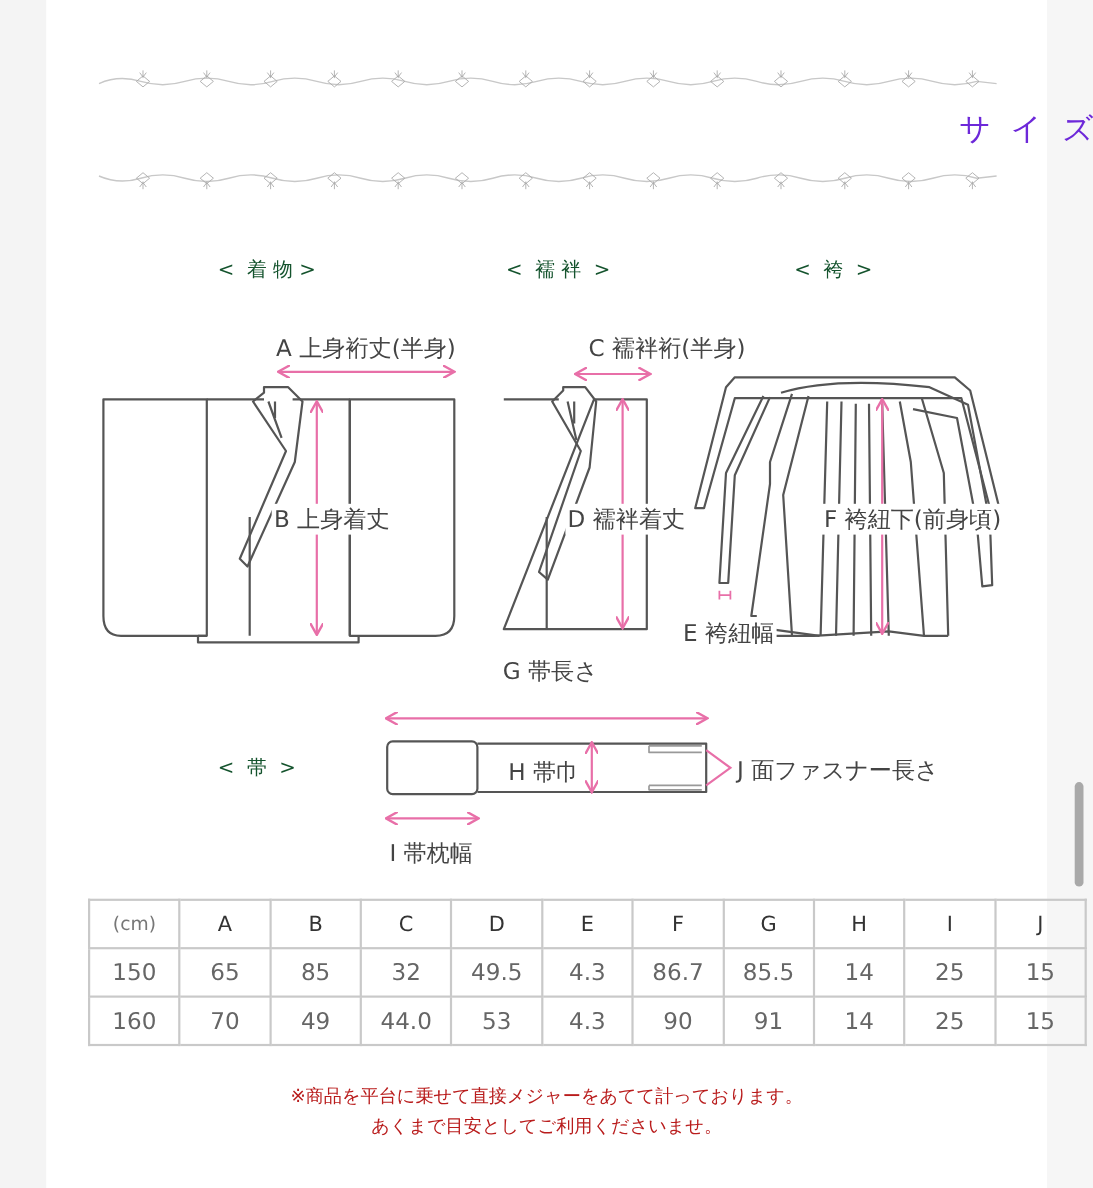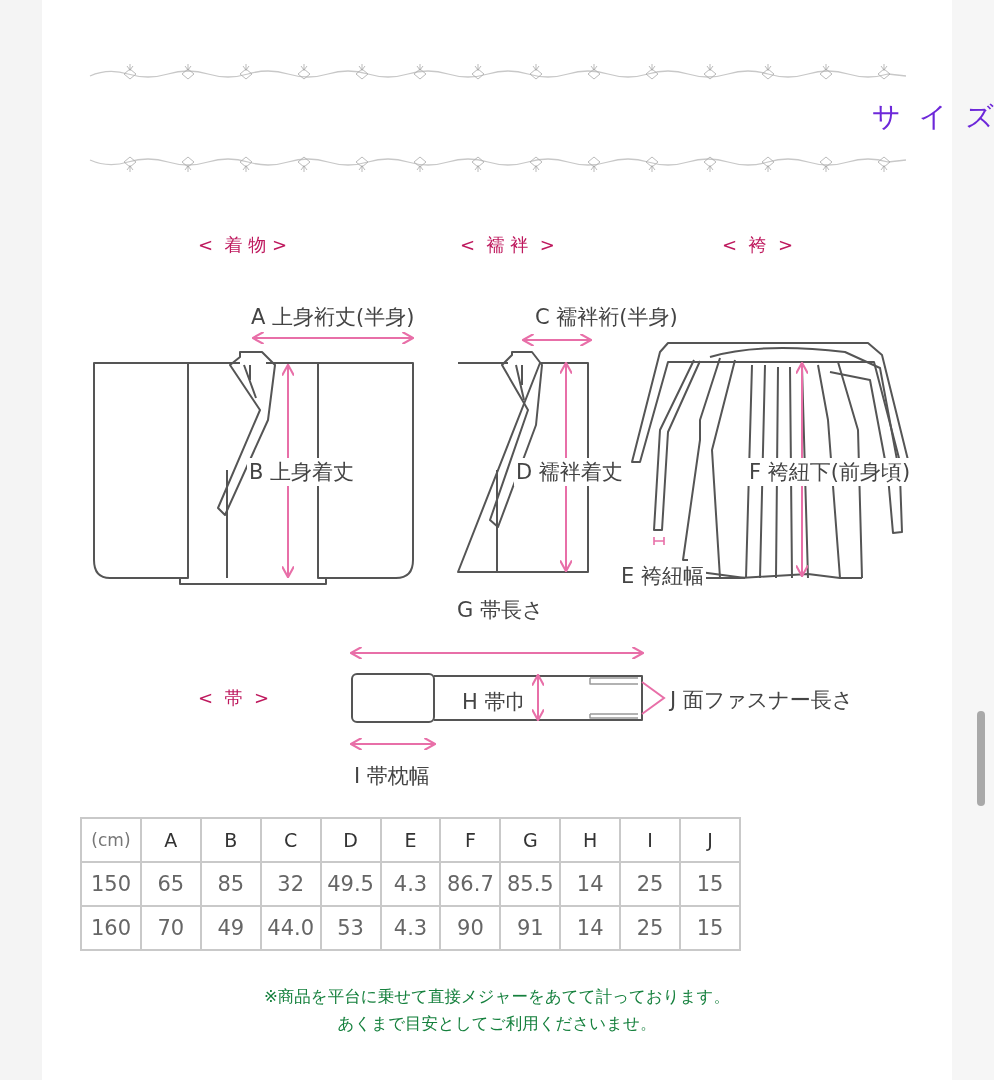--- a/index.html
+++ b/index.html
@@ -4,29 +4,29 @@
 <style>
   html,body{margin:0;padding:0;}
   body{width:994px;height:1080px;background:#f4f4f4;position:relative;overflow:hidden;
        font-family:"DejaVu Sans","Liberation Sans",sans-serif;color:#444;}
   .sheet{position:absolute;left:42px;top:0;width:910px;height:1080px;background:#fff;}
   .gutter-right{position:absolute;left:952px;top:0;width:42px;height:1080px;background:#f6f6f6;}
   .scrollbar{position:absolute;left:977px;top:711px;width:8px;height:95px;border-radius:4px;background:#a9a9a9;}
   .orn{position:absolute;left:88px;width:820px;height:24px;}
   .title{position:absolute;left:0;width:994px;top:98px;text-align:right;font-family:"DejaVu Serif",serif;
          font-size:28px;letter-spacing:18px;color:#6d28d9;padding-left:18px;}
-  .sec{position:absolute;font-size:18px;color:#be185d;white-space:pre;}
+  .sec{position:absolute;font-size:18px;color:#14532d;white-space:pre;}
   .lbl{position:absolute;font-size:21px;color:#444;white-space:nowrap;background:#fff;padding:0 2px;}
   .lbl.nobg{background:transparent;}
   svg.draw{position:absolute;left:0;top:0;}
-  table.sz{position:absolute;left:80px;top:817px;width:661px;border-collapse:collapse;table-layout:fixed;border-radius:32px;}
+  table.sz{position:absolute;left:80px;top:817px;width:908px;border-collapse:collapse;table-layout:fixed;border-radius:32px;}
   table.sz td{border:2px solid #c9c9c9;height:40px;text-align:center;font-size:21px;color:#666;}
   table.sz tr.hdr td{color:#333;font-size:19px;}
   table.sz tr.hdr td.unit{color:#777;font-size:17px;}
-  .note{position:absolute;left:0;width:994px;text-align:center;font-size:16.5px;color:#15803d;}
+  .note{position:absolute;left:0;width:994px;text-align:center;font-size:16.5px;color:#b91c1c;}
 </style>
 </head>
 <body>
 
 <div class="sheet"></div>
 <div class="gutter-right"></div>
 <div class="scrollbar"></div>
 
 <svg class="orn" style="top:62px" viewBox="0 0 820 24">
   <path d="M2,14 Q20,6 40,12 T80,12 T120,12 T160,12 T200,12 T240,12 T280,12 T320,12 T360,12 T400,12 T440,12 T480,12 T520,12 T560,12 T600,12 T640,12 T680,12 T720,12 T760,12 T800,12 L818,14" fill="none" stroke="#c8c8c8" stroke-width="1.3"></path>

